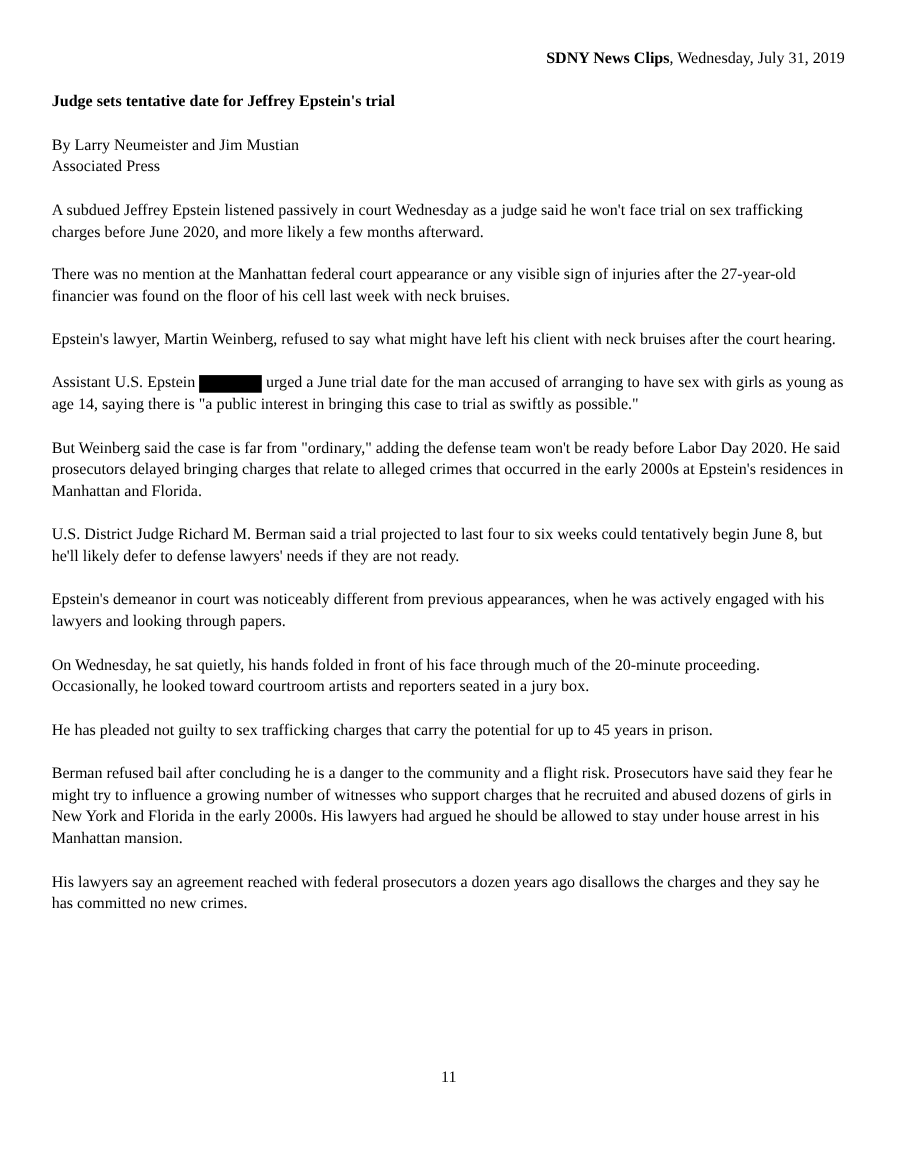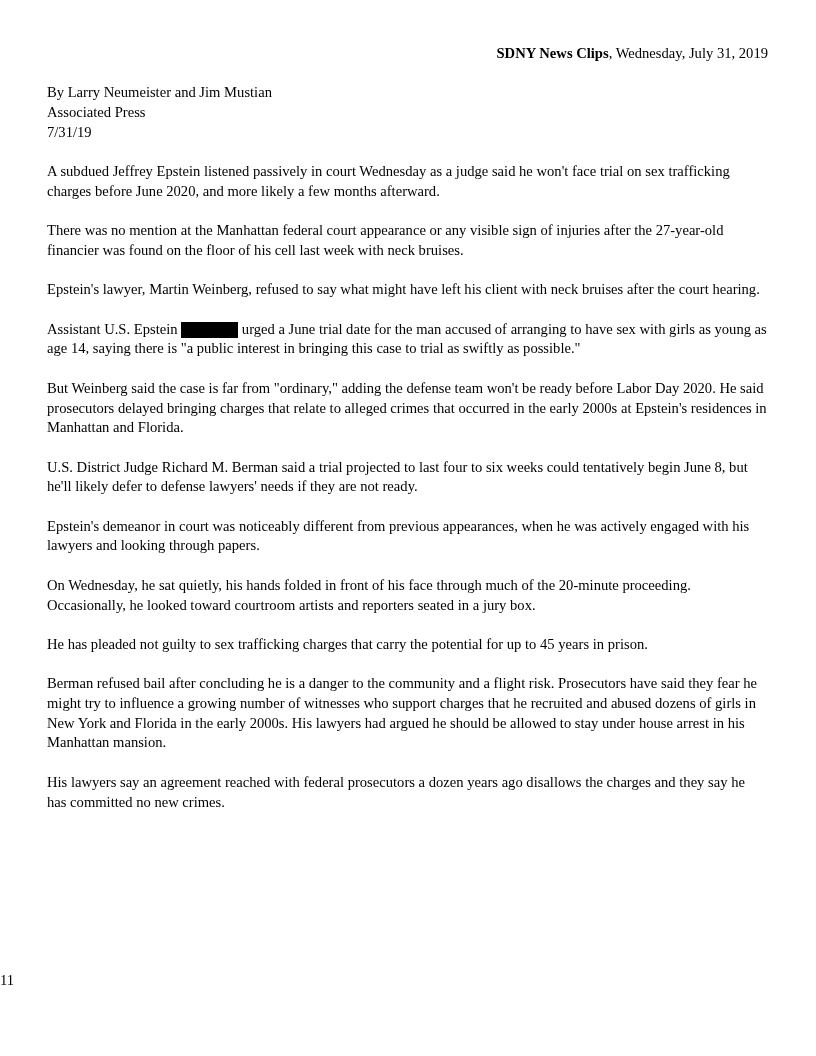--- a/index.html
+++ b/index.html
@@ -47,36 +47,37 @@
     height: 16px;
     background: #000000;
     vertical-align: text-bottom;
     margin-bottom: -1px;
   }
   .page-number {
     position: absolute;
     left: 0;
     right: 0;
     top: 971px;
+    text-align: center;
   }
 </style>
 </head>
 <body>
 
 <div class="page">
 
   <div class="doc-header">
     <span class="bold-part">SDNY News Clips</span><span>, Wednesday, July 31, 2019</span>
   </div>
 
+  <div class="headline">Judge sets tentative date for Jeffrey Epstein's trial</div>
 
   <div class="byline">
     <div>By Larry Neumeister and Jim Mustian</div>
     <div>Associated Press</div>
-    <div>7/31/19</div>
   </div>
 
   <p class="body-para">A subdued Jeffrey Epstein listened passively in court Wednesday as a judge said he won't face trial on sex trafficking charges before June 2020, and more likely a few months afterward.</p>
   <p class="body-para">There was no mention at the Manhattan federal court appearance or any visible sign of injuries after the 27-year-old financier was found on the floor of his cell last week with neck bruises.</p>
   <p class="body-para">Epstein's lawyer, Martin Weinberg, refused to say what might have left his client with neck bruises after the court hearing.</p>
 
   <p class="body-para"><span>Assistant U.S. Epstein </span><span class="redaction"></span><span> urged a June trial date for the man accused of arranging to have sex with girls as young as age 14, saying there is "a public interest in bringing this case to trial as swiftly as possible."</span></p>
 
   <p class="body-para">But Weinberg said the case is far from "ordinary," adding the defense team won't be ready before Labor Day 2020. He said prosecutors delayed bringing charges that relate to alleged crimes that occurred in the early 2000s at Epstein's residences in Manhattan and Florida.</p>
   <p class="body-para">U.S. District Judge Richard M. Berman said a trial projected to last four to six weeks could tentatively begin June 8, but he'll likely defer to defense lawyers' needs if they are not ready.</p>

